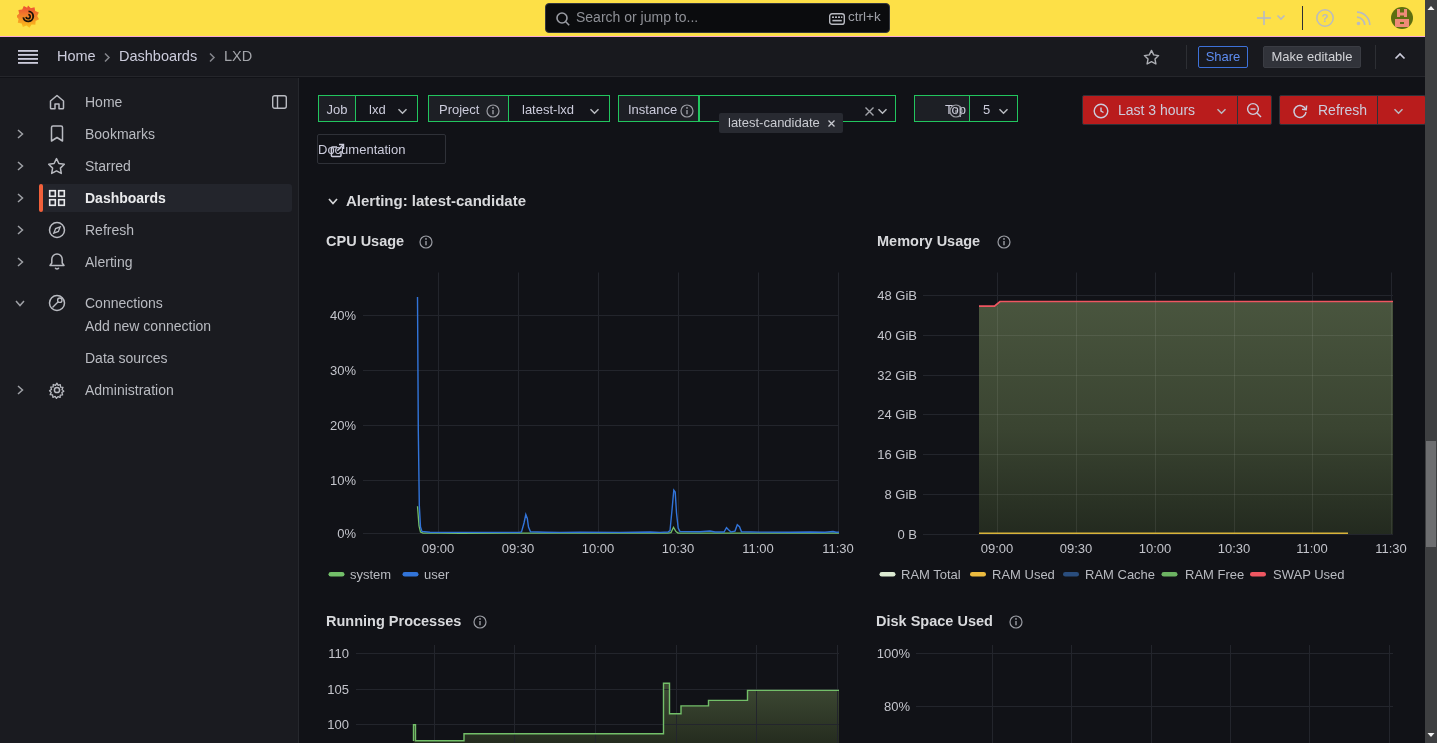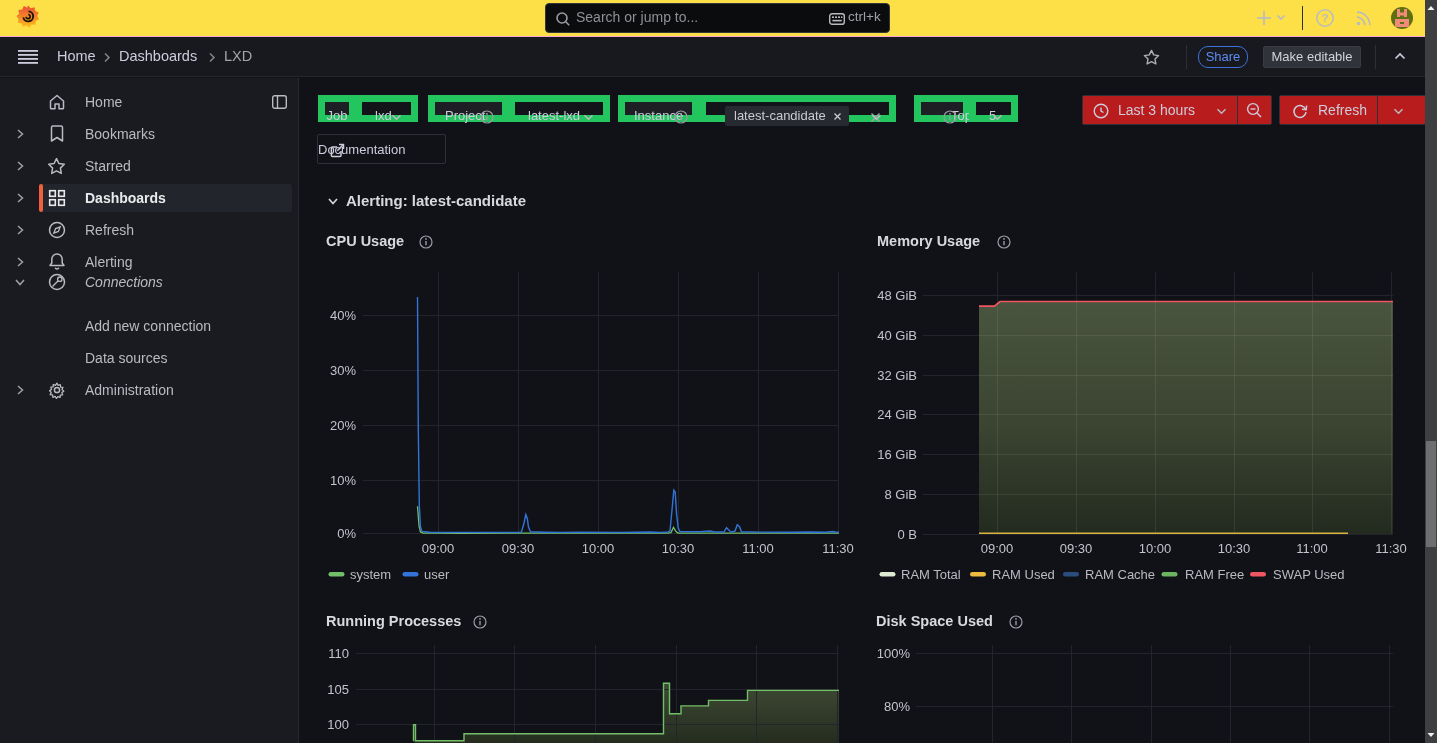--- a/index.html
+++ b/index.html
@@ -11,21 +11,21 @@
 #crumbbar { position:absolute; left:0; top:37px; width:1437px; height:40px;
   background:#18191e; border-bottom:1px solid #25262b; }
 #sidebar { position:absolute; left:0; top:78px; width:299px; height:665px;
   background:#1a1b20; border-right:1px solid #26282d; }
 #content { position:absolute; left:300px; top:78px; width:1125px; height:665px;
   background:#111217; }
 .sbitem { position:absolute; left:0; width:299px; height:32px; color:#b9bbc1;
   font-size:14px; }
 .sbitem .txt { position:absolute; left:85px; top:8px; }
 .sbitem .chev { position:absolute; left:15px; top:9px; }
-.fbox { position:absolute; height:27px; border:7px solid #22c55e; border-radius:0;
+.fbox { position:absolute; height:27px; border:1px solid #22c55e; border-radius:0;
   color:#ccccdc; font-size:13px; line-height:28px; }
 .flabel { background:#1d1f25; }
 .fvalue { background:#13141a; }
 .btn { position:absolute; height:30px; border:1px solid #2f3138; border-radius:2px;
   color:#ccccdc; font-size:14px; line-height:28px; background:#b91c1c; }
 svg text { font-family:"Liberation Sans", sans-serif; }
 </style>
 </head>
 <body>
 <div id="content">
@@ -53,21 +53,21 @@
   </div>
   <div class="fbox flabel" style="left:318px;top:17px;width:81px;">
     <span style="margin-left:9px;">Instance</span>
     <svg class="abs" style="right:4px;top:8px" width="14" height="14" viewBox="0 0 14 14">
       <circle cx="7" cy="7" r="6" fill="none" stroke="#9a9ca3" stroke-width="1.2"></circle>
       <line x1="7" y1="6" x2="7" y2="10.3" stroke="#9a9ca3" stroke-width="1.4"></line>
       <circle cx="7" cy="3.9" r="0.9" fill="#9a9ca3"></circle>
     </svg>
   </div>
   <div class="fbox fvalue" style="left:399px;top:17px;width:197px;">
-    <div class="abs" style="left:19px;top:4px;width:124px;height:20px;background:#282a31;border-radius:2px;font-size:13px;line-height:20px;color:#c9cbd1;">
+    <div class="abs" style="left:19px;top:17px;width:124px;height:20px;background:#282a31;border-radius:2px;font-size:13px;line-height:20px;color:#c9cbd1;">
       <span style="margin-left:9px;">latest-candidate</span>
       <svg class="abs" style="right:7px;top:6px" width="9" height="9" viewBox="0 0 9 9">
           <path d="M1.5 1.5 L7.5 7.5 M7.5 1.5 L1.5 7.5" stroke="#c9cbd1" stroke-width="1.3"></path>
         </svg>
     </div>
     <svg class="abs" style="left:164px;top:10px" width="11" height="11" viewBox="0 0 11 11">
         <path d="M1.5 1.5 L9.5 9.5 M9.5 1.5 L1.5 9.5" stroke="#a2a4aa" stroke-width="1.4"></path>
       </svg>
     <svg class="abs" style="right:7px;top:12px" width="11" height="7" viewBox="0 0 11 7">
         <path d="M1.5 1.2 L5.5 5.2 L9.5 1.2" fill="none" stroke="#b9bbc1" stroke-width="1.5"></path>
@@ -397,21 +397,21 @@
   <div class="abs" style="left:119px;top:11px;font-size:14.5px;color:#ccccdc;">Dashboards</div>
   <svg class="abs" style="left:208px;top:15px" width="8" height="11" viewBox="0 0 8 11">
     <path d="M2 1.5 L6 5.5 L2 9.5" fill="none" stroke="#85878d" stroke-width="1.5"></path>
   </svg>
   <div class="abs" style="left:224px;top:11px;font-size:14.5px;color:#a2a4a9;">LXD</div>
 
   <svg class="abs" style="left:1143px;top:12px" width="17" height="17" viewBox="0 0 17 17">
     <path d="M8.5 1.4 L10.7 5.9 L15.6 6.6 L12 10.1 L12.9 15 L8.5 12.7 L4.1 15 L5 10.1 L1.4 6.6 L6.3 5.9 Z" fill="none" stroke="#aeb0b6" stroke-width="1.4" stroke-linejoin="round"></path>
   </svg>
   <div class="abs" style="left:1186px;top:8px;width:1px;height:24px;background:#2d2f34;"></div>
-  <div class="abs" style="left:1198px;top:9px;width:50px;height:22px;border:1px solid #3d71d9;border-radius:10px;color:#5d8cf0;font-size:13px;line-height:20px;text-align:center;">Share</div>
+  <div class="abs" style="left:1198px;top:9px;width:50px;height:22px;border:1px solid #3d71d9;border-radius:2px;color:#5d8cf0;font-size:13px;line-height:20px;text-align:center;">Share</div>
   <div class="abs" style="left:1263px;top:9px;width:98px;height:22px;background:#31333a;border:1px solid #3a3c43;border-radius:2px;color:#d2d3d7;font-size:13px;line-height:20px;text-align:center;">Make editable</div>
   <div class="abs" style="left:1375px;top:8px;width:1px;height:24px;background:#2d2f34;"></div>
   <svg class="abs" style="left:1394px;top:15px" width="12" height="8" viewBox="0 0 12 8">
     <path d="M1.5 6.5 L6 2 L10.5 6.5" fill="none" stroke="#ccccdc" stroke-width="1.7"></path>
   </svg>
 </div>
 <div id="sidebar">
 
   <div class="abs" style="left:39px;top:106px;width:253px;height:28px;background:#23252c;border-radius:3px;"></div>
   <div class="abs" style="left:39px;top:106px;width:4px;height:28px;background:#f1603a;border-radius:2px;"></div>
@@ -469,21 +469,21 @@
   <div class="sbitem" style="top:168px;padding-left:13px;">
     <svg class="chev" width="10" height="14" viewBox="0 0 10 14">
         <path d="M3 3 L7.5 7 L3 11" fill="none" stroke="#9fa1a6" stroke-width="1.5"></path>
       </svg>
     <svg class="abs" style="left:48px;top:6px" width="18" height="19" viewBox="0 0 18 19">
       <path d="M9 2 a5.2 5.2 0 0 1 5.2 5.2 L14.2 11 L16 13.5 L2 13.5 L3.8 11 L3.8 7.2 A5.2 5.2 0 0 1 9 2 Z" fill="none" stroke="#b9bbc1" stroke-width="1.5" stroke-linejoin="round"></path>
       <path d="M7.2 15.8 a1.9 1.9 0 0 0 3.6 0" fill="none" stroke="#b9bbc1" stroke-width="1.5"></path>
     </svg>
     <span class="txt">Alerting</span>
   </div>
-  <div class="sbitem" style="top:188px;font-style:italic;">
+  <div class="sbitem" style="top:209px;">
     <svg class="abs" style="left:14px;top:12px" width="12" height="9" viewBox="0 0 12 9">
         <path d="M2 2 L6 6.5 L10 2" fill="none" stroke="#9fa1a6" stroke-width="1.5"></path>
       </svg>
     <svg class="abs" style="left:48px;top:7px" width="18" height="18" viewBox="0 0 18 18">
       <circle cx="9" cy="9" r="7.5" fill="none" stroke="#b9bbc1" stroke-width="1.5"></circle>
       <circle cx="11.8" cy="6.2" r="2.2" fill="none" stroke="#b9bbc1" stroke-width="1.3"></circle>
       <path d="M10.2 7.8 L4.5 13.5" fill="none" stroke="#b9bbc1" stroke-width="1.3"></path>
     </svg>
     <span class="txt">Connections</span>
   </div>

